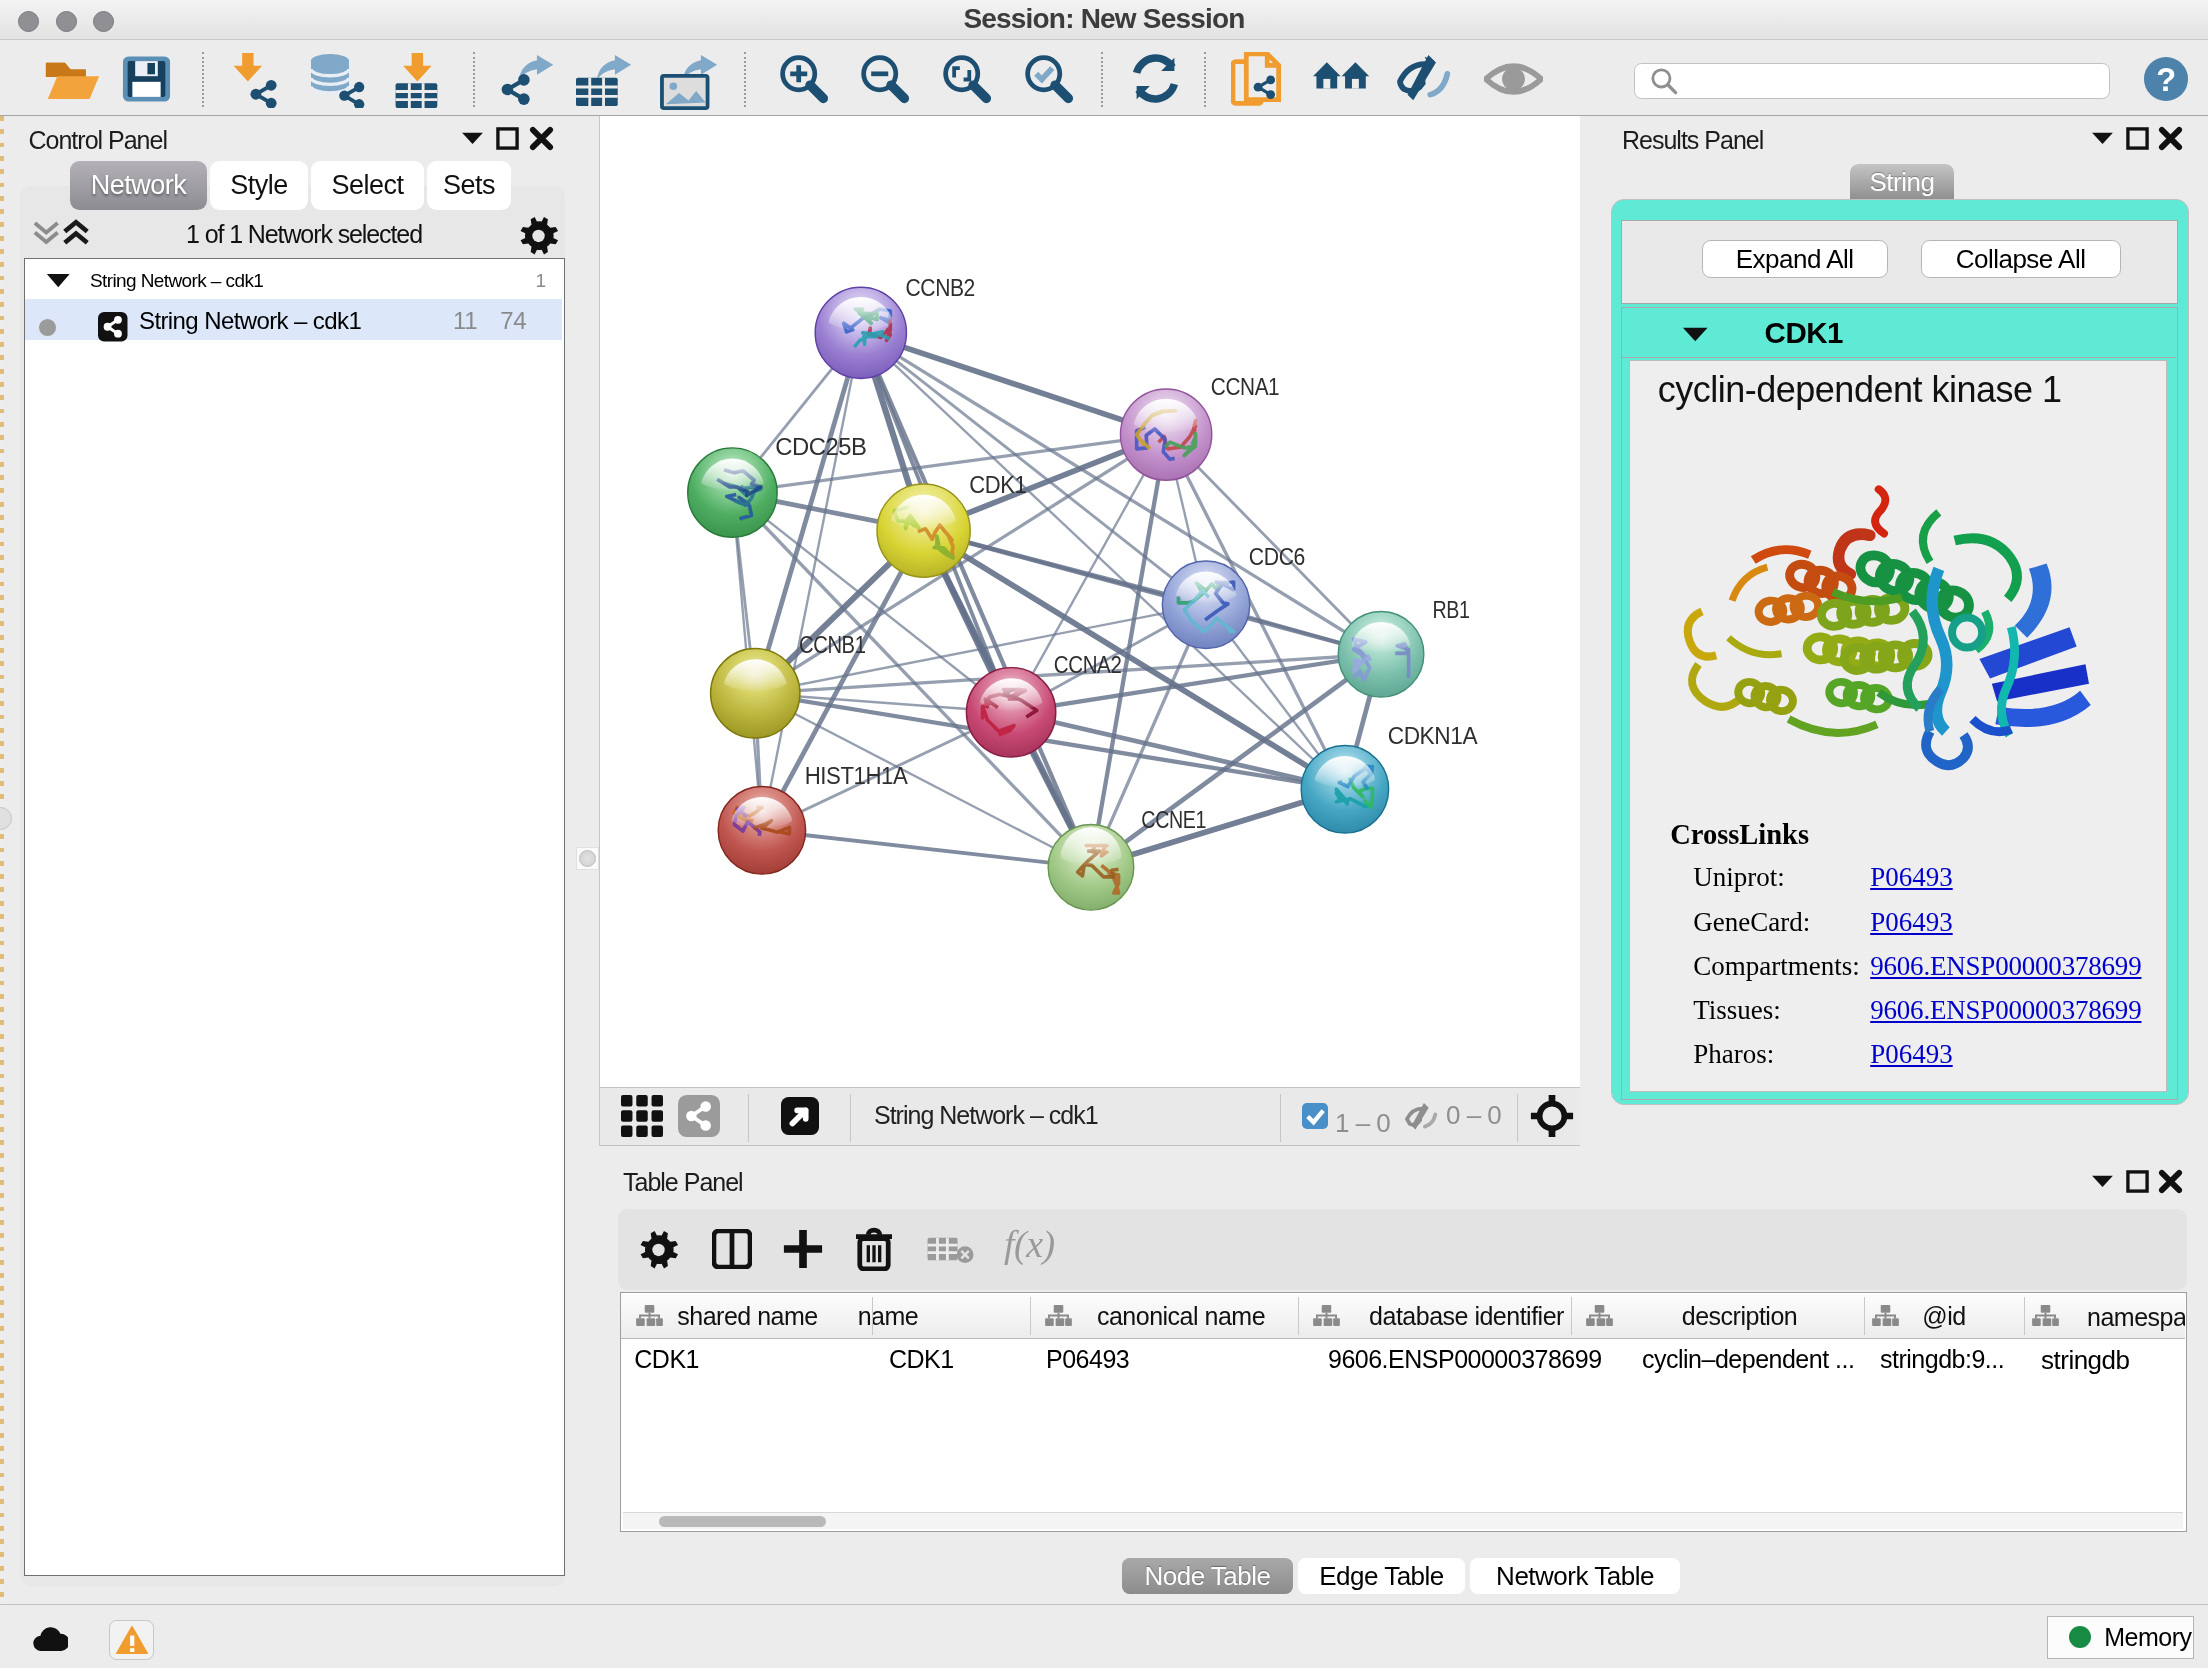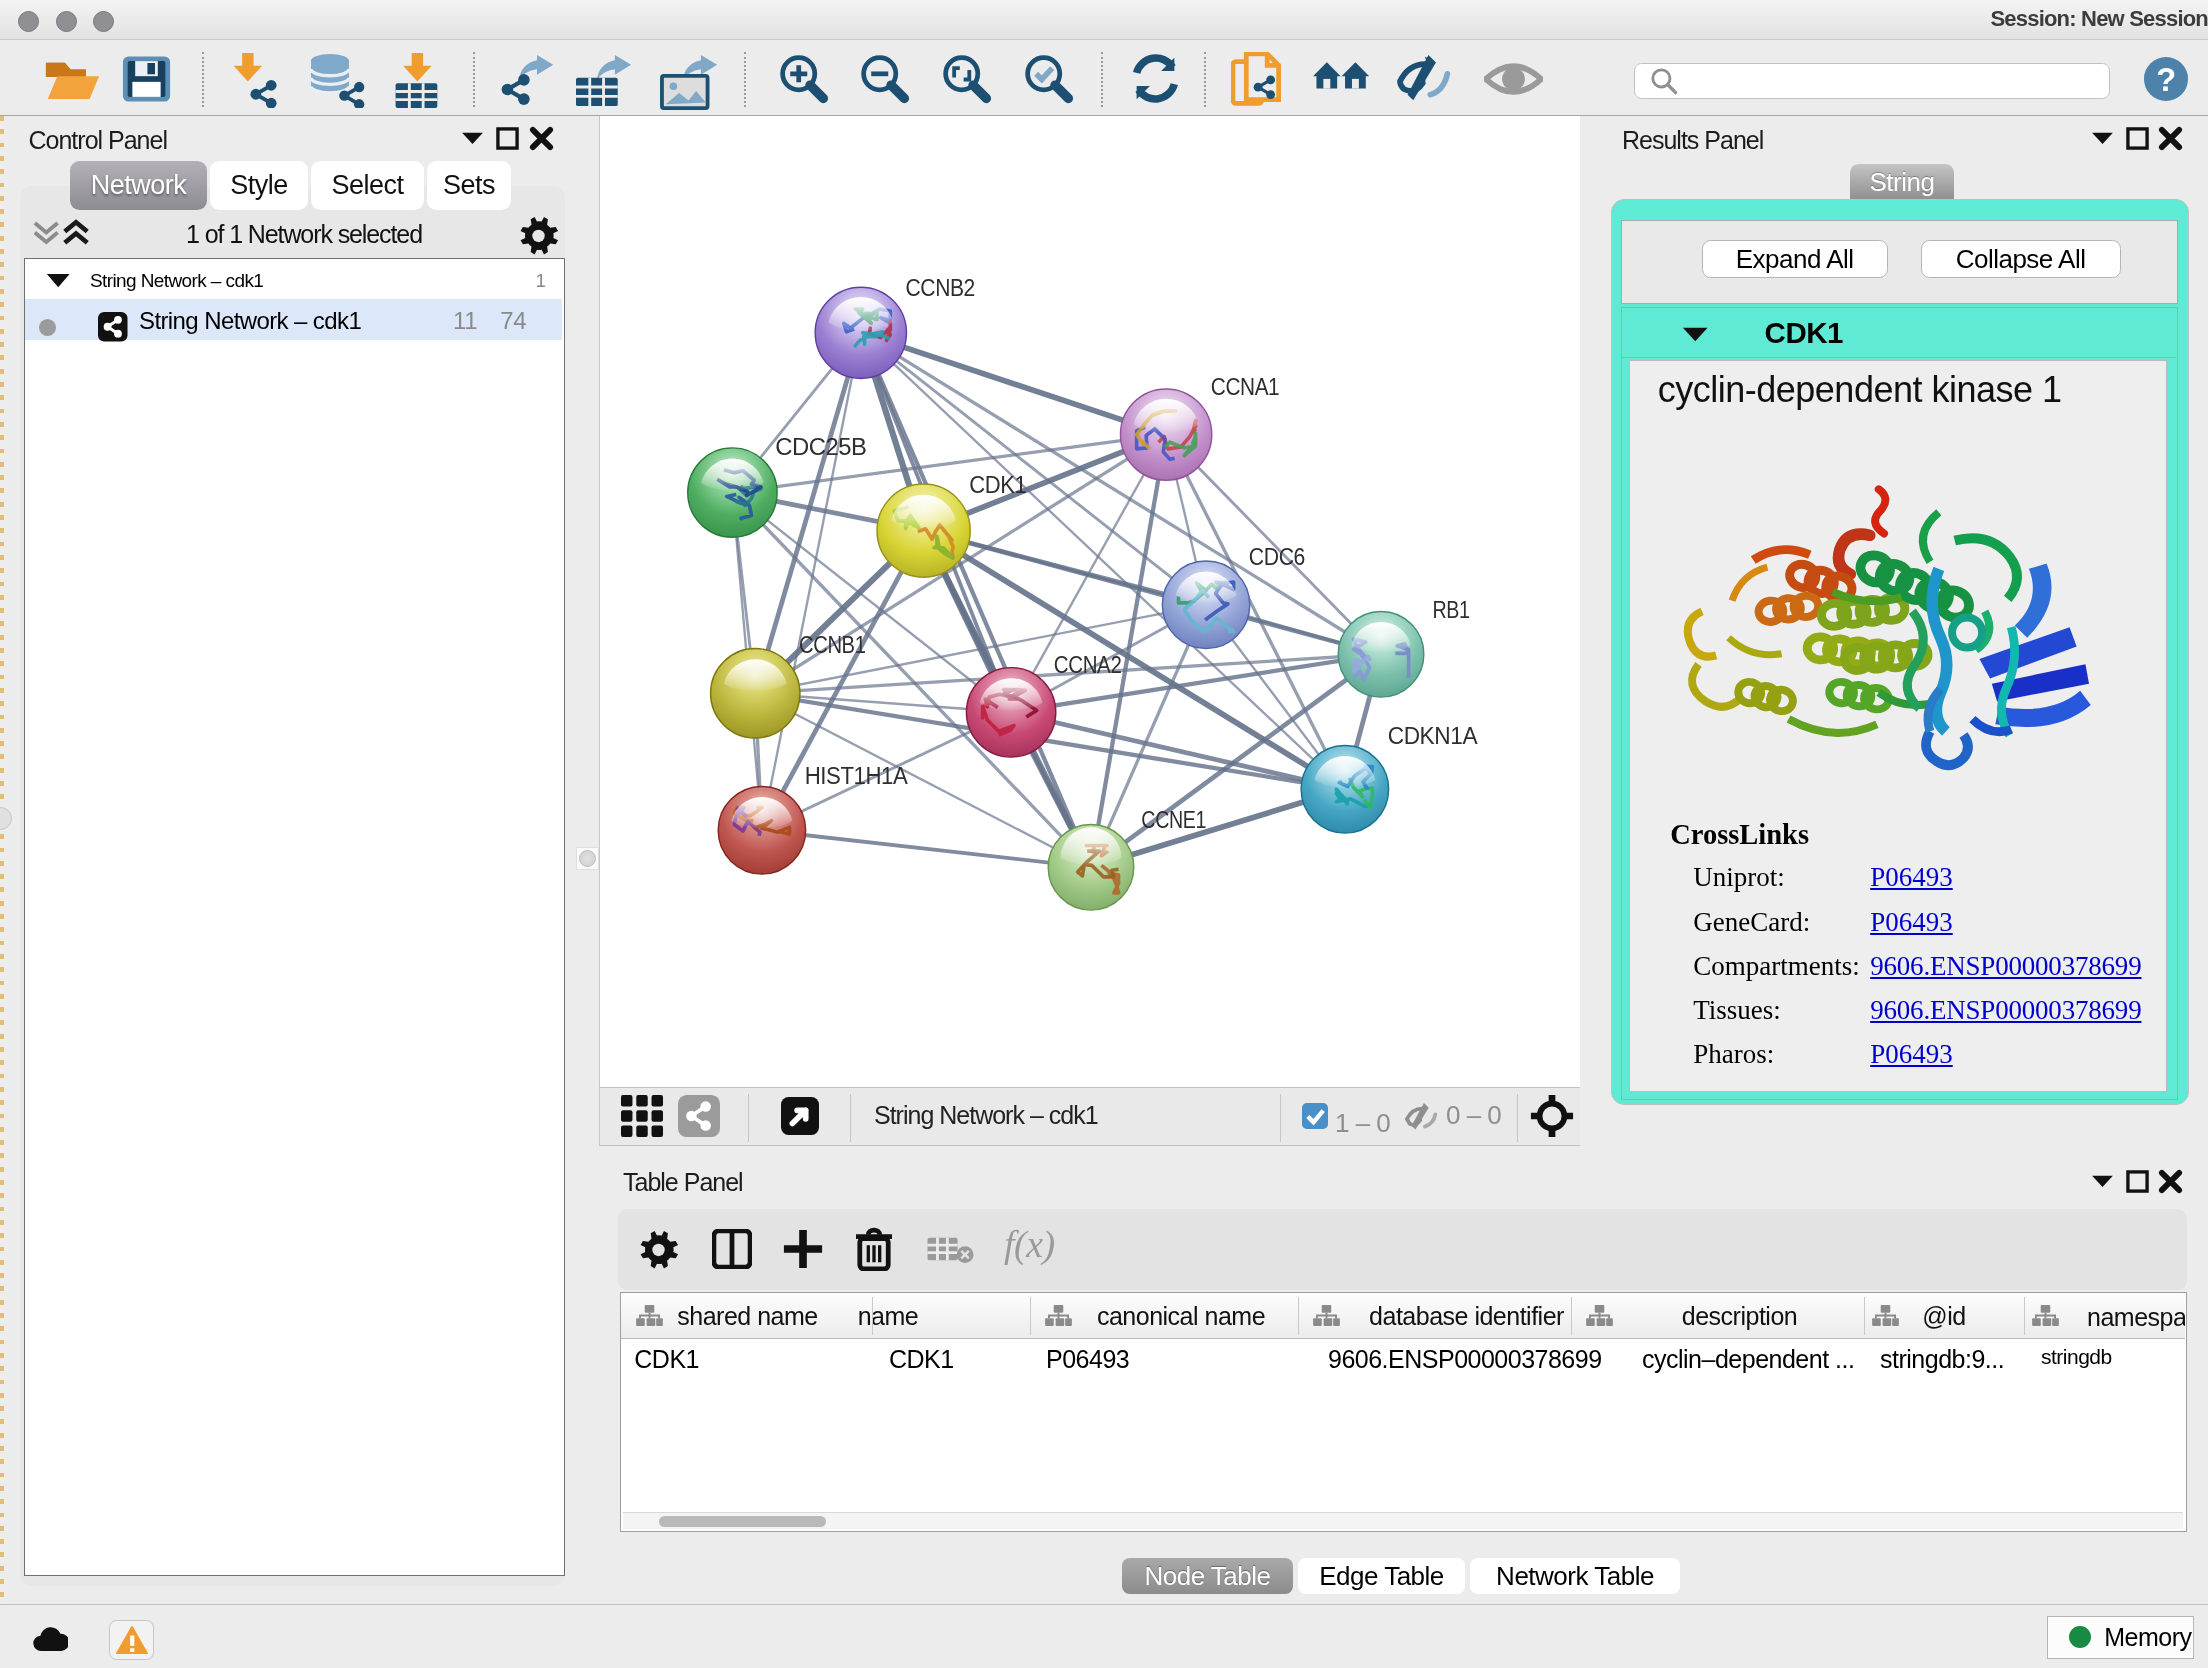--- a/index.html
+++ b/index.html
@@ -1,21 +1,21 @@
 <!DOCTYPE html>
 <html style="font-size:15px"><head>
 <meta charset="utf-8">
 <style>
 *{margin:0;padding:0;box-sizing:border-box}
 html,body{width:2208px;height:1668px;font-family:"Liberation Sans",sans-serif;background:#ececec;position:relative;overflow:hidden;letter-spacing:-0.5px}
 .abs{position:absolute}
 
 #titlebar{left:0;top:0;width:2208px;height:40px;background:linear-gradient(#f3f3f3,#e2e2e2);border-bottom:1.9px solid #c9c9c9}
 .tl{top:10.5px;width:21px;height:21px;border-radius:50%;background:#8f8f94;border:1px solid #77777c}
-#title{left:0;top:0;width:2208px;height:38px;text-align:right;line-height:38px;font-size:22px;font-weight:bold;color:#3c3c3c;letter-spacing:-0.8px}
+#title{left:0;top:0;width:2208px;height:38px;text-align:center;line-height:38px;font-size:28px;font-weight:bold;color:#3c3c3c;letter-spacing:-0.8px}
 
 #toolbar{left:0;top:42px;width:2208px;height:74px;background:#ececec;border-bottom:1.9px solid #a6a6a6}
 .tsep{top:9.5px;width:0;height:55px;border-left:2.9px dotted #9b9b9b}
 #searchbox{left:1634px;top:21px;width:476px;height:36px;background:#fff;border:1.9px solid #c2c2c2;border-radius:7.6px}
 
 .ptitle{font-size:25px;color:#1c1c1c;letter-spacing:-1px}
 
 #cpanel{left:0;top:116px;width:599px;height:1488px;background:#ececec}
 #leftstrip{left:0;top:116px;width:3.8px;height:1552px;background:repeating-linear-gradient(180deg,#dfb05a 0 4.8px,#ededed 4.8px 13.3px);opacity:.8}
 .tab{position:absolute;top:161px;height:49px;border-radius:9.5px;background:#fff;color:#111;font-size:27px;text-align:center;line-height:49px}
@@ -749,21 +749,21 @@
 <div class="thsep" style="left:950px"></div>
 <div class="thsep" style="left:1243px"></div>
 <div class="thsep" style="left:1403px"></div>
   </div>
   <div class="abs" style="left:13.3px;top:52px;font-size:25px">CDK1</div>
   <div class="abs" style="left:268px;top:52px;font-size:25px">CDK1</div>
   <div class="abs" style="left:425px;top:52px;font-size:25px">P06493</div>
   <div class="abs" style="left:707px;top:52px;font-size:25px">9606.ENSP00000378699</div>
   <div class="abs" style="left:1021px;top:52px;font-size:25px">cyclin–dependent ...</div>
   <div class="abs" style="left:1259px;top:52px;font-size:25px">stringdb:9...</div>
-  <div class="abs" style="left:1420px;top:52px;font-size:21px">stringdb</div>
+  <div class="abs" style="left:1420px;top:52px;font-size:26px">stringdb</div>
   <div class="abs" id="hscroll">
       <div class="abs" id="hthumb"></div>
     </div>
 </div>
 <div class="abs btab" style="left:1122px;width:171px;background:linear-gradient(#a9a9a9,#8c8c8c);color:#fff;text-shadow:0 -1px 1px rgba(0,0,0,.35)">Node Table</div>
 <div class="abs btab" style="left:1298px;width:167px">Edge Table</div>
 <div class="abs btab" style="left:1470px;width:210px">Network Table</div>
 
 <div class="abs" id="statusbar">
   <svg class="abs" style="left:30px;top:21px;" width="38" height="27" viewBox="0 0 40 28">

